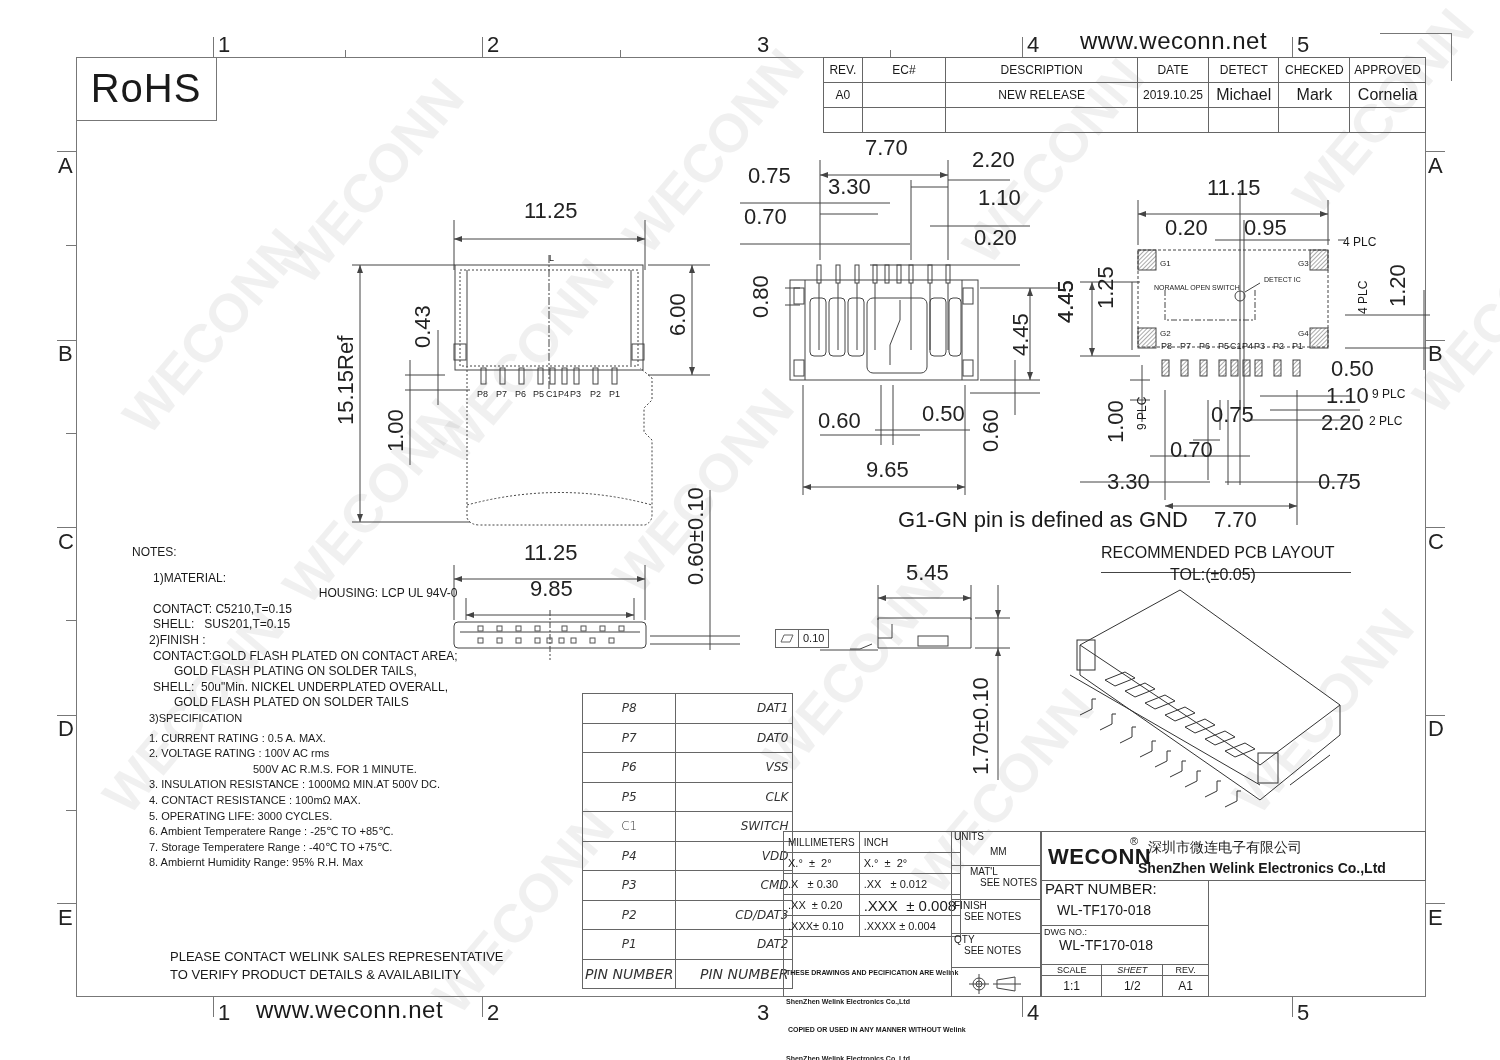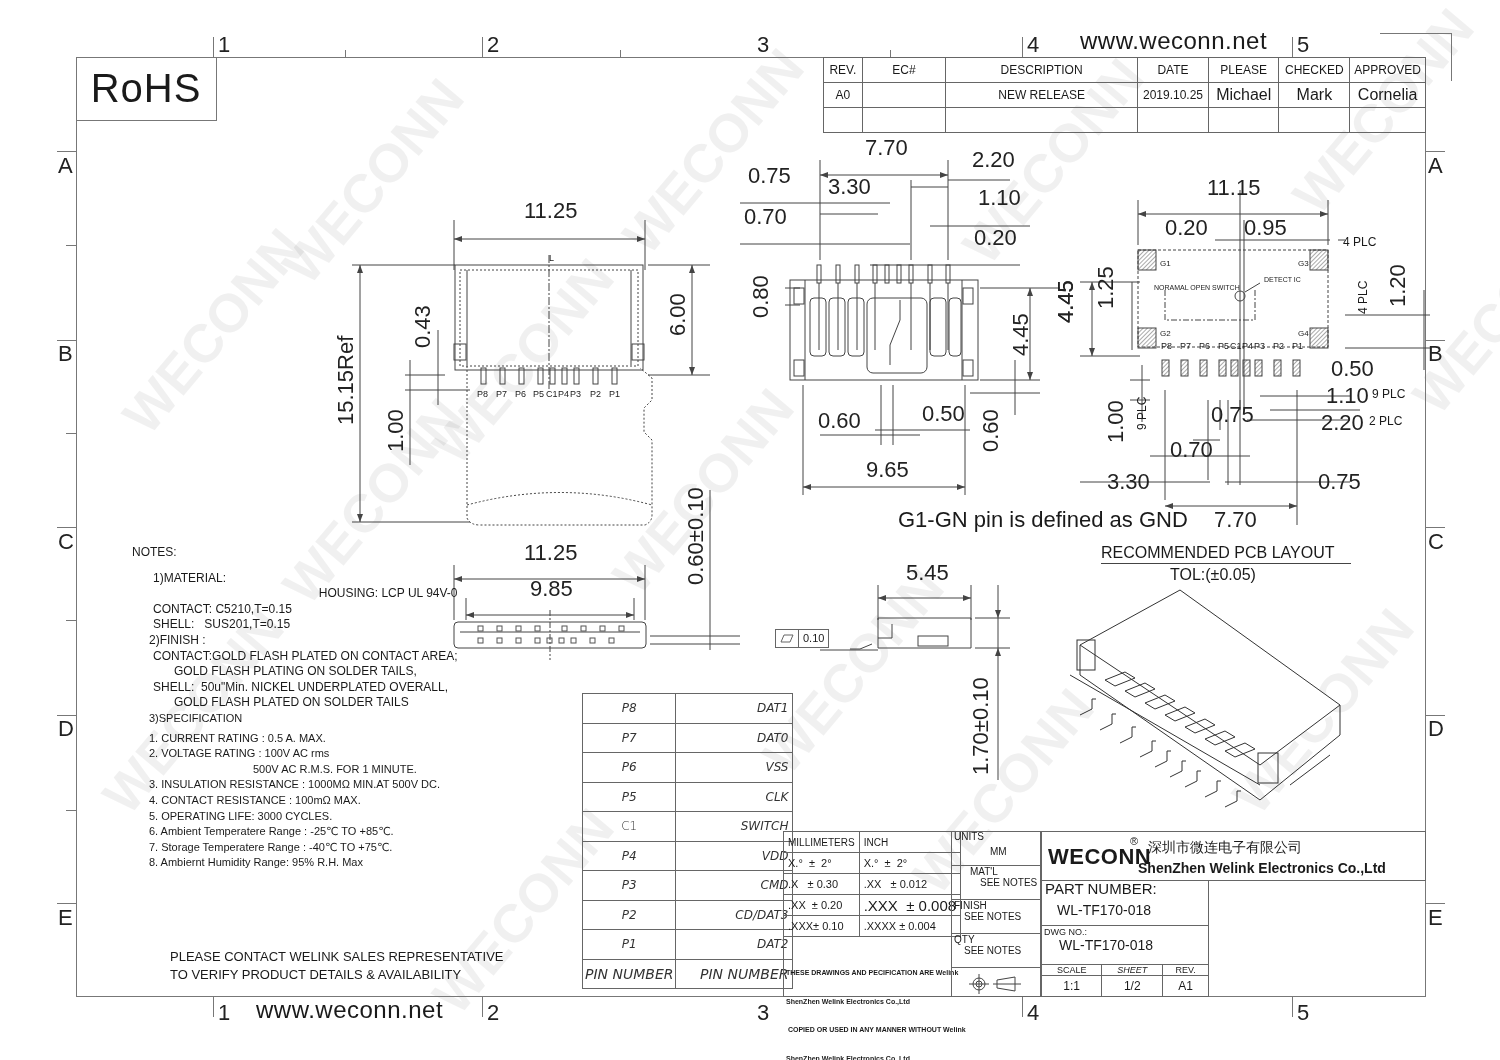--- a/index.html
+++ b/index.html
@@ -117,21 +117,21 @@
 <div class="url" style="left:1080px;top:27px;">www.weconn.net</div>
 <div class="url" style="left:256px;top:996px;">www.weconn.net</div>
 
 <table class="grid rev" style="left:823px;top:57px;width:603px;">
   <tbody>
       <tr>
     <td style="width:30px">REV.</td>
     <td style="width:78px">EC#</td>
     <td style="width:190px">DESCRIPTION</td>
     <td style="width:62px">DATE</td>
-    <td style="width:62px">PLEASE</td>
+    <td style="width:62px">DETECT</td>
     <td style="width:62px">CHECKED</td>
     <td style="width:62px">APPROVED</td>
   </tr>
   <tr>
     <td>A0</td>
     <td></td>
     <td>NEW RELEASE</td>
     <td>2019.10.25</td>
     <td class="hand">Michael</td>
     <td class="hand">Mark</td>
@@ -499,21 +499,21 @@
     <span class="lbl-s" style="left:1180px;top:341px;">P7</span>
     <span class="lbl-s" style="left:1199px;top:341px;">P6</span>
     <span class="lbl-s" style="left:1218px;top:341px;">P5</span>
     <span class="lbl-s" style="left:1230px;top:341px;">C1</span>
     <span class="lbl-s" style="left:1242px;top:341px;">P4</span>
     <span class="lbl-s" style="left:1254px;top:341px;">P3</span>
     <span class="lbl-s" style="left:1273px;top:341px;">P2</span>
     <span class="lbl-s" style="left:1292px;top:341px;">P1</span>
   </div>
   <div class="abs" style="left:898px;top:507px;font-size:22px;">G1-GN pin is defined as GND</div>
-  <div class="abs" style="left:1101px;top:544px;font-size:16px;border-bottom:1px solid #444;padding-bottom:1px;width:250px;">RECOMMENDED PCB LAYOUT</div>
+  <div class="abs" style="left:1101px;top:544px;font-size:16px;border-bottom:1px solid #444;padding-bottom:10px;width:250px;">RECOMMENDED PCB LAYOUT</div>
   <div class="abs" style="left:1170px;top:566px;font-size:16px;">TOL:(±0.05)</div>
 </div>
 
 <svg class="abs" style="left:1050px;top:585px;" width="320" height="225">
   <g stroke="#333" fill="none" stroke-width="1">
     <path d="M30 60 L130 5 L290 120 L210 180 Z" fill="#fff"></path>
     <path d="M30 60 L30 90 L210 215 L290 150 L290 120"></path>
     <path d="M20 90 L210 200"></path>
     <rect x="27" y="55" width="18" height="30"></rect>
     <rect x="208" y="168" width="20" height="30"></rect>

